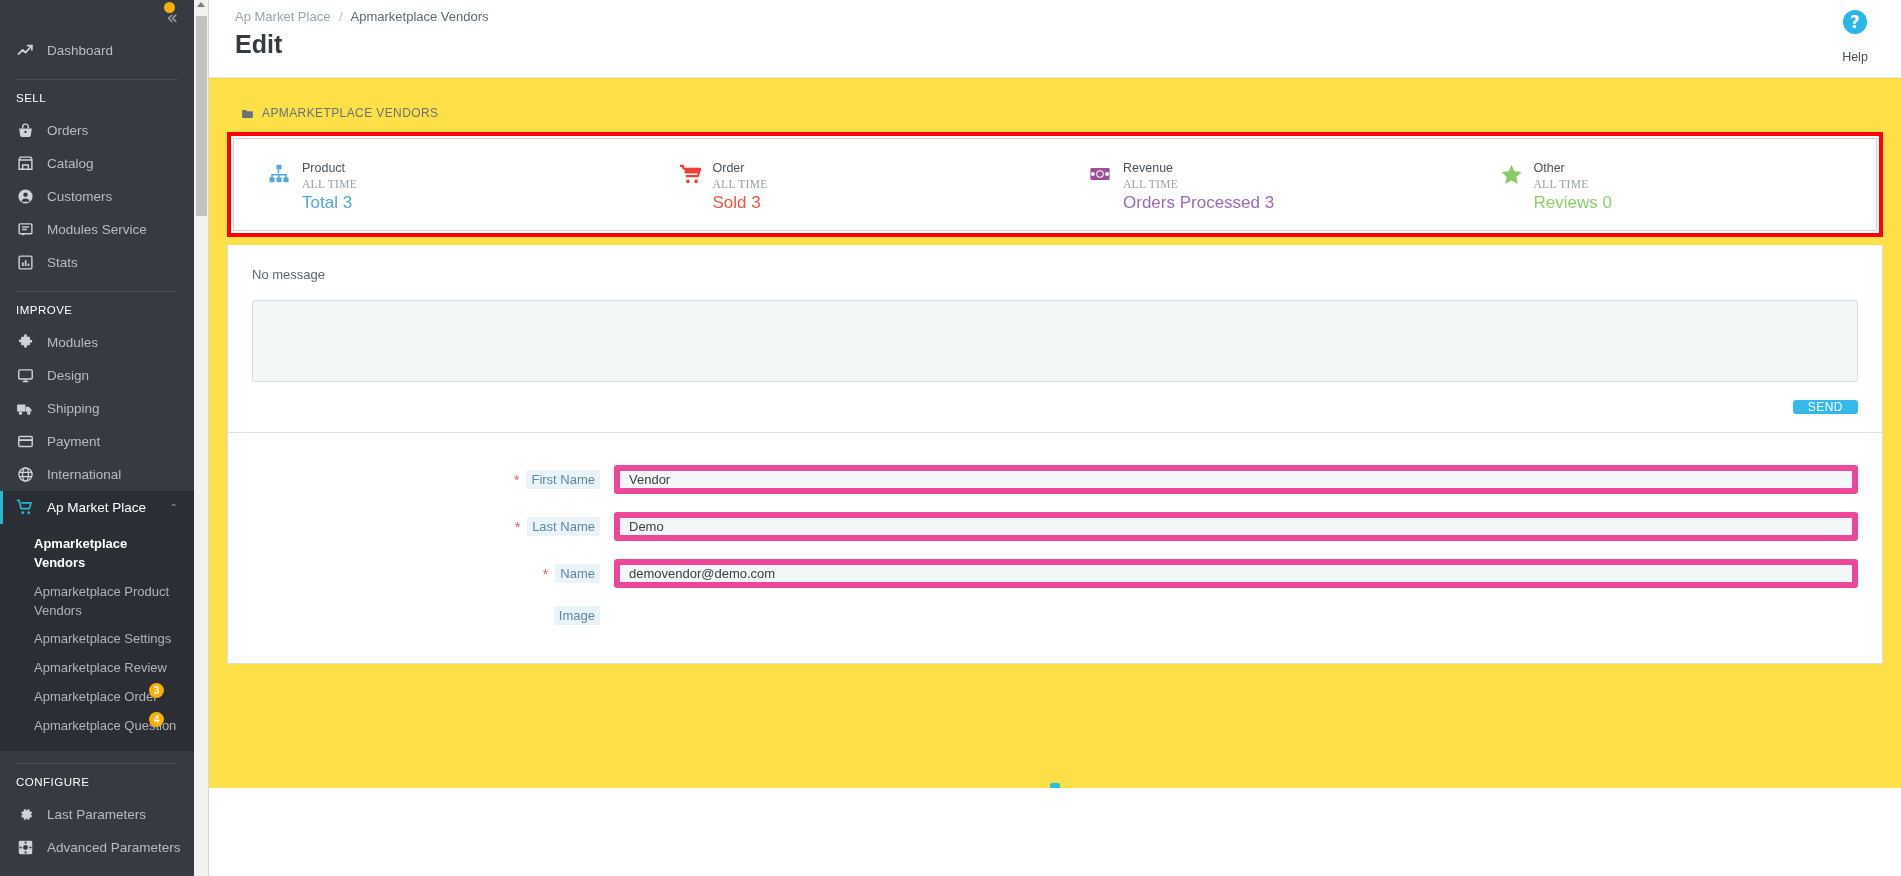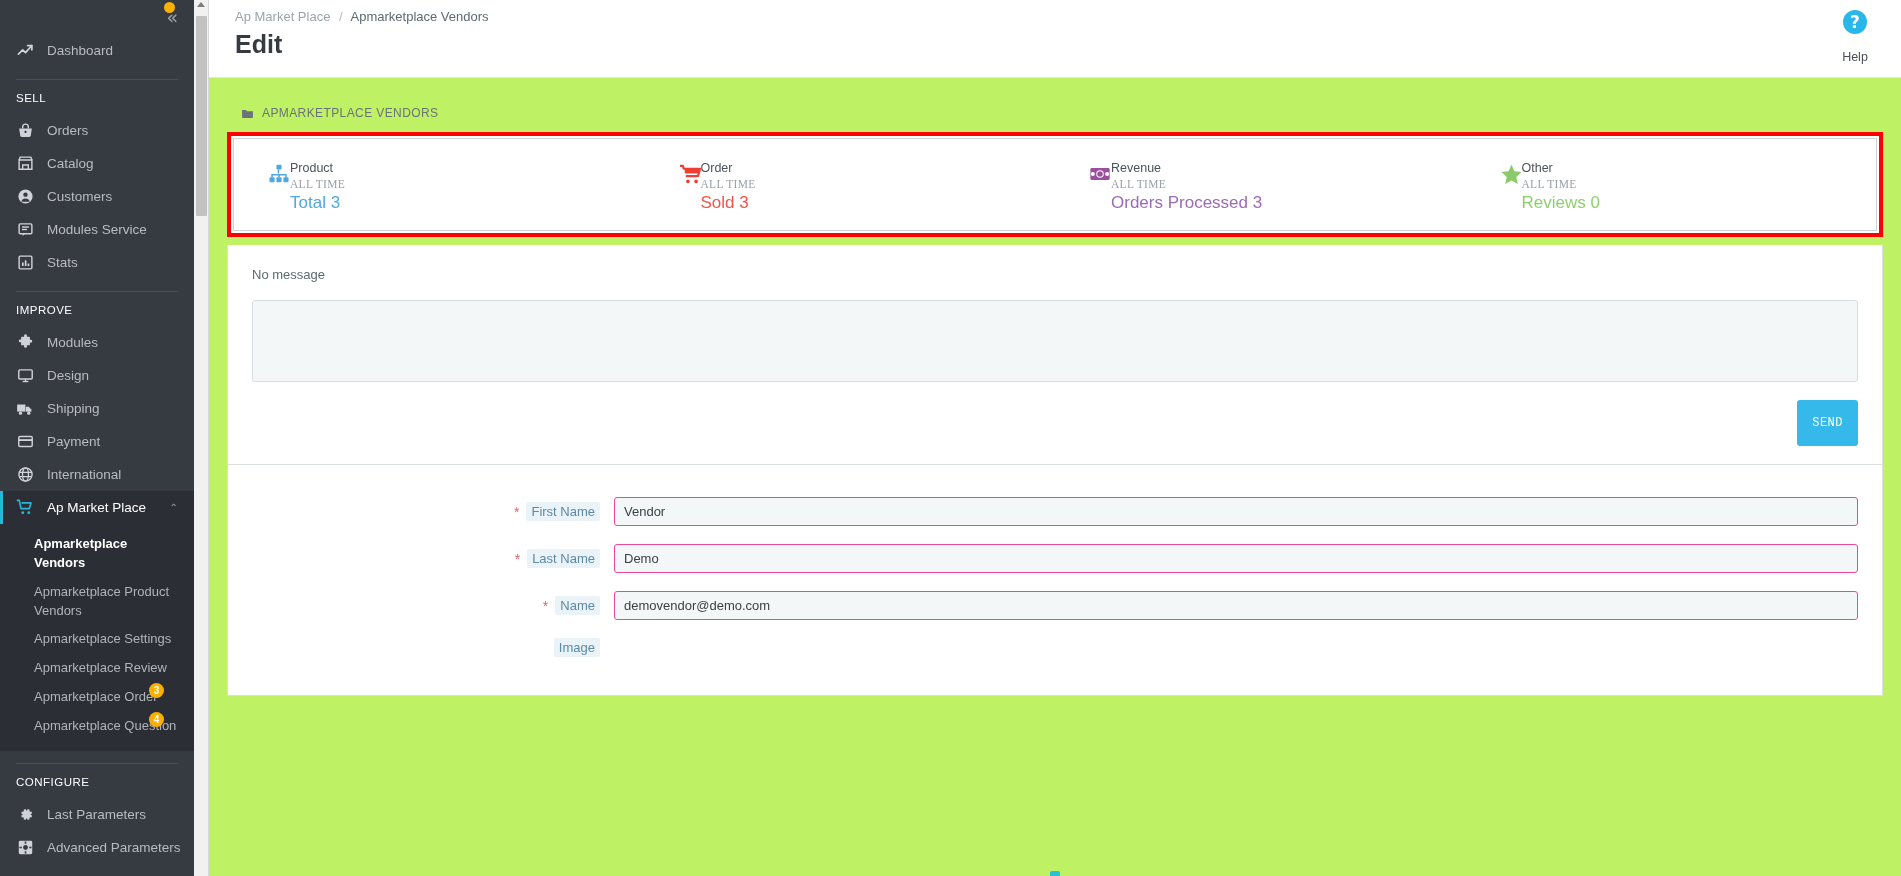--- a/index.html
+++ b/index.html
@@ -89,21 +89,21 @@
     border-left: 4px solid transparent; border-right: 4px solid transparent;
     border-bottom: 5px solid #7d7d7d;
   }
   .scroll-thumb {
     position: absolute; top: 16px; left: 2px;
     width: 11px; height: 200px; background: #c2c2c2; border-radius: 1px;
   }
 
   
   .content {
-    flex: 1; height: 876px; background: #bef264;
+    flex: 1; height: 788px; background: #fde047;
     position: relative; overflow: hidden;
   }
   .topbar {
     height: 78px; background: #ffffff; padding: 6px 26px 0 26px;
     border-bottom: 1px solid #e3e5e8;
     position: relative;
   }
   .breadcrumb { font-size: 13px; color: #6c868e; padding-top: 3px; }
   .breadcrumb .bc-link { color: #9aa4ab; }
   .breadcrumb .bc-sep { color: #b5bdc2; margin: 0 5px; }
@@ -138,21 +138,21 @@
     background: #ffffff;
     padding: 2px;
   }
   .stats-card {
     background: #ffffff;
     border: 1px solid #cfd3d6;
     display: flex;
     height: 93px;
   }
   .stat {
-    flex: 1; display: flex; align-items: flex-start; 
+    flex: 1; display: flex; align-items: flex-start; gap: 12px;
     padding: 22px 0 0 34px;
   }
   .stat .sticon { flex: 0 0 22px; width: 22px; height: 22px; margin-top: 2px; }
   .stat .sticon svg { display: block; }
   .st-label { font-size: 12.5px; color: #4d5358; line-height: 1.2; }
   .st-period { font-size: 11.5px; color: #9aa0a5; letter-spacing: .3px; margin-top: 2px; font-family: Liberation Serif, serif; }
   .st-value { font-size: 17px; margin-top: 3px; line-height: 1.2; }
 
   .message-panel {
     background: #ffffff; border: 1px solid #dcdfe2;
@@ -165,41 +165,41 @@
     width: 100%; height: 82px;
     background: #f3f7f8; border: 1px solid #d5dfe3;
     border-radius: 3px; resize: none;
     font-family: "Liberation Sans", sans-serif; font-size: 13px;
     color: #333; padding: 8px 10px; outline: none;
   }
   .send-row { display: flex; justify-content: flex-end; margin-top: 14px; }
   .send-btn {
     background: #35b9eb; color: #ffffff; border: none;
     font-size: 12px; letter-spacing: .5px;
-    padding: 16px 15px; border-radius: 3px; cursor: pointer;
-    font-family: Liberation Mono, monospace;
+    padding: 0 15px; border-radius: 3px; cursor: pointer;
+    font-family: Liberation Sans, sans-serif;
   }
 
   .form-panel {
     background: #ffffff; border: 1px solid #dcdfe2; border-top: none;
     padding: 32px 24px 20px 24px;
   }
   .form-row { display: flex; align-items: center; margin-bottom: 18px; }
   .form-label-cell {
     flex: 0 0 362px; text-align: right; padding-right: 14px;
     display: flex; align-items: center; justify-content: flex-end; gap: 7px;
   }
   .req-star { color: #e0616c; font-size: 14px; line-height: 1; }
   .form-label {
     background: #eaf3f8; color: #5c89a8;
     font-size: 13px; padding: 2px 5px; border-radius: 2px;
   }
   .form-input {
     flex: 1; height: 29px;
-    background: #f3f7f8; border: 1px solid #ec4899; border-radius: 3px;
+    background: #f3f7f8; border: 6px solid #ec4899; border-radius: 3px;
     font-size: 13px; color: #3c4043; padding: 0 9px;
     font-family: "Liberation Sans", sans-serif; outline: none;
   }
   .image-row { display: flex; align-items: flex-start; }
   .upload-peek {
     position: absolute; left: 50%; bottom: 0; transform: translateX(-50%);
     width: 10px; height: 5px; background: #25c3d6; border-radius: 2px 2px 0 0;
   }
 </style>
 </head>

